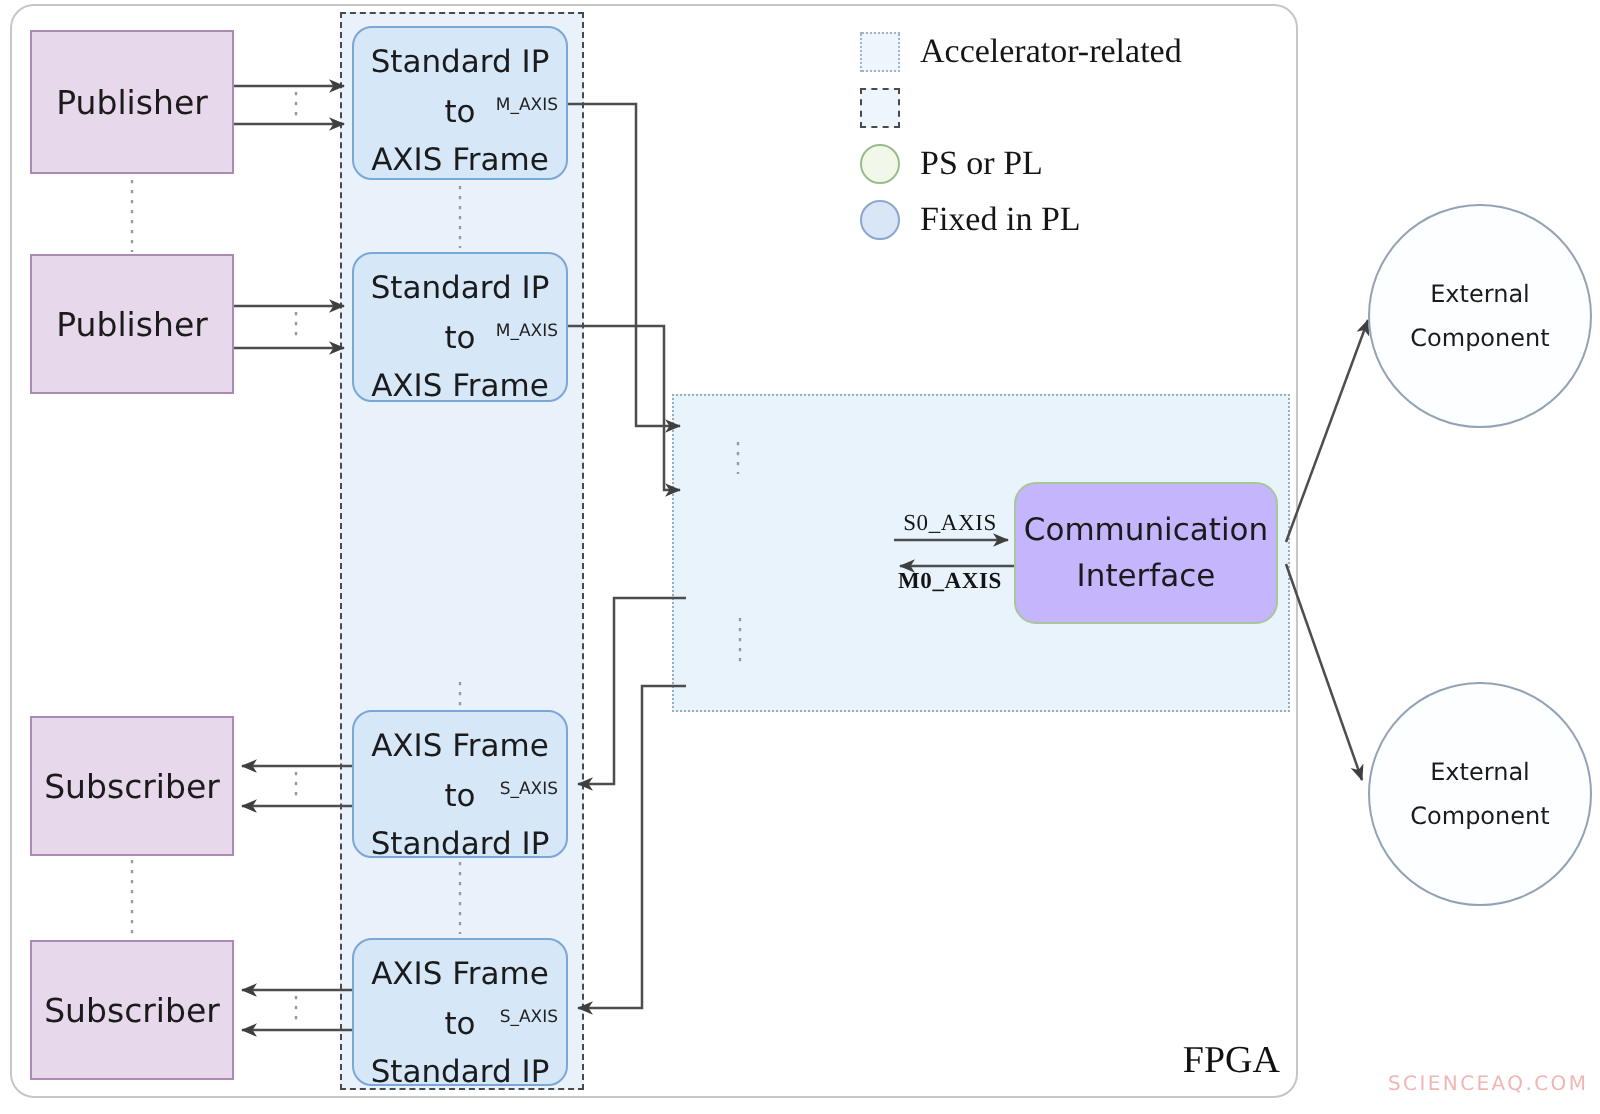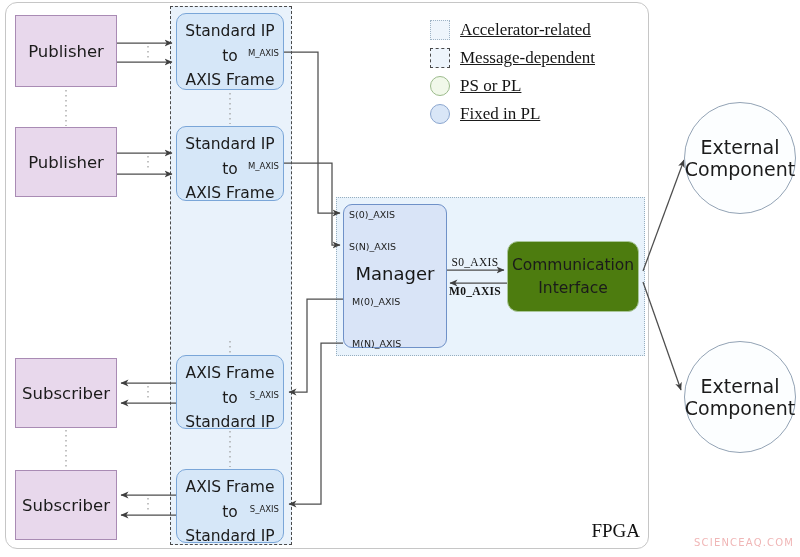--- a/index.html
+++ b/index.html
@@ -12,21 +12,21 @@
   .node{position:absolute;z-index:3;}
   .lbl{position:absolute;z-index:4;}
 
   
   .fpga{position:absolute;left:5px;top:2px;width:642px;height:545px;
         border:1.6px solid #c6c6c6;border-radius:12px;background:#ffffff;z-index:0;}
   .fpga-label{left:470px;top:520px;width:170px;text-align:right;
               font-family:"Liberation Serif",serif;font-size:19px;color:#111;}
 
   
-  .legend-row{position:absolute;left:430px;height:24px;z-index:4;display:flex;align-items:flex-end;text-decoration:underline;}
+  .legend-row{position:absolute;left:430px;height:24px;z-index:4;display:flex;align-items:flex-start;}
   .legend-text{font-family:"Liberation Serif",serif;font-size:17px;color:#151515;margin-left:10px;white-space:nowrap;}
   .sw{width:20px;height:20px;box-sizing:border-box;flex:0 0 auto;}
   .sw-dotted{border:1.6px dotted #9fb4c6;background:#eef5fc;}
   .sw-dashed{border:1.6px dashed #4a4a4a;background:#eef5fc;}
   .sw-circle{border-radius:50%;}
   .sw-green{border:1.3px solid #9cbb8c;background:#f1f8ea;}
   .sw-blue{border:1.3px solid #8ba6cf;background:#d9e6f7;}
 
   
   .msg-region{left:170px;top:6px;width:122px;height:539px;box-sizing:border-box;
@@ -41,27 +41,27 @@
          padding-top:5px;line-height:24.5px;}
   .ip-port{position:absolute;right:4px;top:34px;font-size:8.5px;line-height:10px;color:#222;}
 
   .manager{left:343px;top:204px;width:104px;height:144px;box-sizing:border-box;
            border:1.4px solid #6f91c8;border-radius:9px;background:#d9e4f7;}
   .mgr-title{position:absolute;left:0;top:58px;width:100%;text-align:center;
              font-size:18px;color:#161616;}
   .mgr-port{position:absolute;left:5px;font-size:9.5px;line-height:11px;color:#1d1d1d;white-space:nowrap;}
 
   .comm{left:507px;top:241px;width:132px;height:71px;box-sizing:border-box;
-        border:1.4px solid #a9c69a;border-radius:11px;background:#4d7c0f;
+        border:1.4px solid #a9c69a;border-radius:11px;background:#c4b5fd;
         display:flex;flex-direction:column;align-items:center;justify-content:center;
         font-size:15.5px;line-height:23px;}
 
   .extc{width:112px;height:112px;box-sizing:border-box;border:1.2px solid #93a3b5;
         border-radius:50%;background:#fcfeff;display:flex;flex-direction:column;
-        align-items:center;justify-content:center;font-size:19px;line-height:22px;z-index:3;position:absolute;}
+        align-items:center;justify-content:center;font-size:12px;line-height:22px;z-index:3;position:absolute;}
 
   .bus-lbl{font-family:"Liberation Serif",serif;font-size:11.5px;color:#141414;
            width:56px;text-align:center;letter-spacing:0.3px;}
 
   .watermark{left:694px;top:537px;font-size:10px;letter-spacing:1.2px;color:#f0b6b6;z-index:5;}
 </style>
 </head>
 <body>
 
 <div class="stage">
@@ -116,21 +116,20 @@
       <line x1="370" y1="309" x2="370" y2="331"></line>
     </g>
   </svg>
 
   <div class="legend-row" style="top:16px;">
     <span class="sw sw-dotted"></span>
     <span class="legend-text">Accelerator-related</span>
   </div>
   <div class="legend-row" style="top:44px;">
     <span class="sw sw-dashed"></span>
-    <span class="legend-text">Message-dependent</span>
   </div>
   <div class="legend-row" style="top:100px;">
     <span class="sw sw-circle sw-blue"></span>
     <span class="legend-text">Fixed in PL</span>
   </div>
   <div class="legend-row" style="top:72px;">
     <span class="sw sw-circle sw-green"></span>
     <span class="legend-text">PS or PL</span>
   </div>
 
@@ -167,27 +166,20 @@
     <div>Standard IP</div>
     <span class="ip-port">S_AXIS</span>
   </div>
   <div class="node ipbox" style="top:469px;height:74px;">
     <div>AXIS Frame</div>
     <div>to</div>
     <div>Standard IP</div>
     <span class="ip-port">S_AXIS</span>
   </div>
 
-  <div class="node manager">
-    <span class="mgr-port" style="top:4px;">S(0)_AXIS</span>
-    <span class="mgr-port" style="top:36px;">S(N)_AXIS</span>
-    <div class="mgr-title">Manager</div>
-    <span class="mgr-port" style="top:91px;left:8px;">M(0)_AXIS</span>
-    <span class="mgr-port" style="top:133px;left:8px;">M(N)_AXIS</span>
-  </div>
 
   <div class="lbl bus-lbl" style="left:447px;top:256px;">S0_AXIS</div>
   <div class="lbl bus-lbl" style="left:447px;top:285px;font-weight:bold;">M0_AXIS</div>
 
   <div class="node comm">
     <div>Communication</div>
     <div>Interface</div>
   </div>
 
   <div class="extc" style="left:684px;top:102px;">

